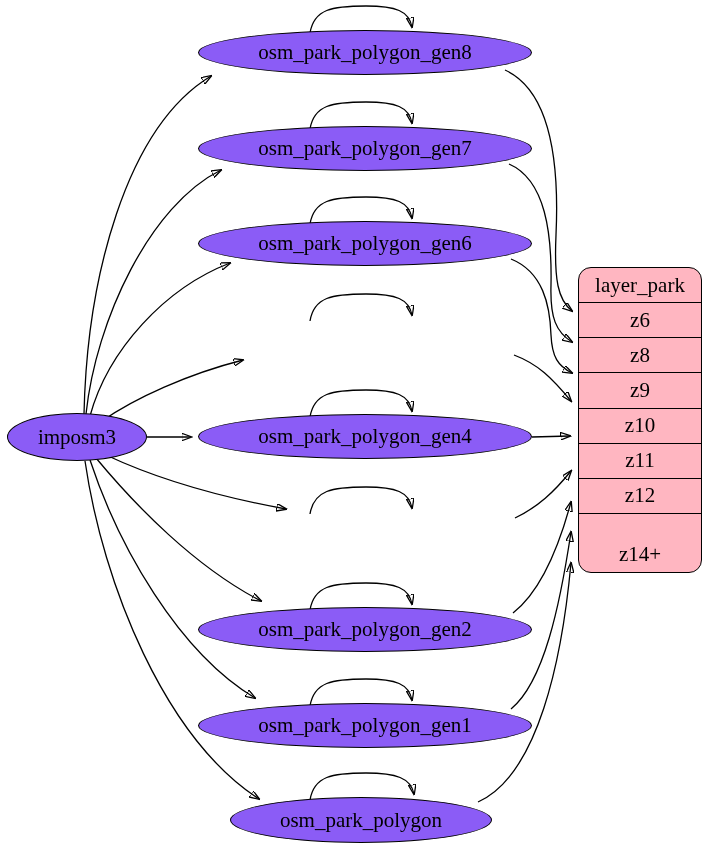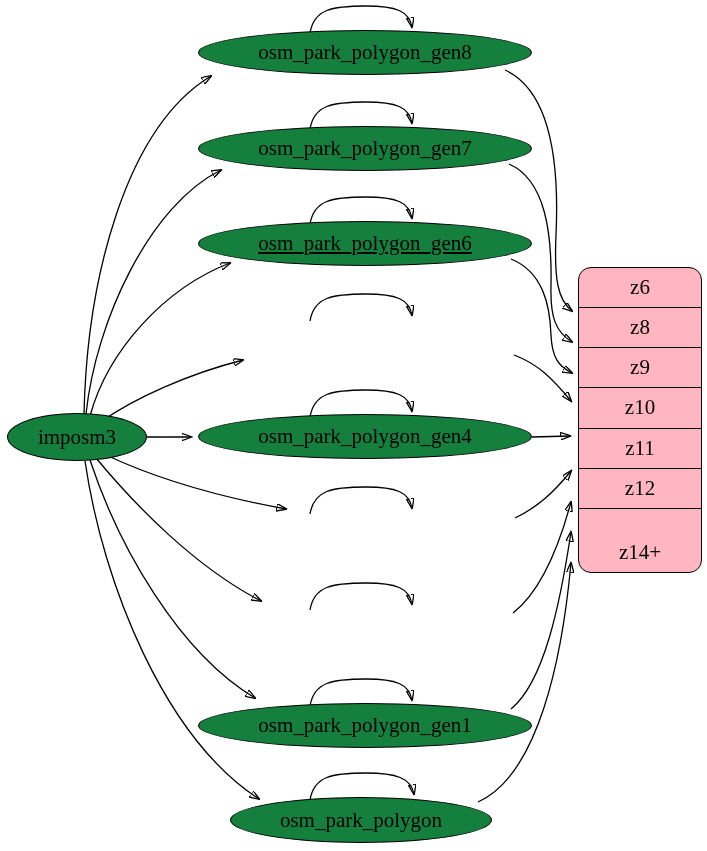--- a/index.html
+++ b/index.html
@@ -23,21 +23,21 @@
   svg.edges path {
     fill: none;
     stroke: #000000;
     stroke-width: 1.3;
   }
   .node {
     position: absolute;
     display: flex;
     align-items: center;
     justify-content: center;
-    background: #15803d;
+    background: #8b5cf6;
     border: 1.3px solid #000000;
     border-radius: 50%;
     font-size: 21px;
     color: #000000;
     white-space: nowrap;
     box-sizing: border-box;
   }
   .record {
     position: absolute;
     left: 578px;
@@ -113,34 +113,38 @@
   <div class="node" style="left:7px; top:413px; width:140px; height:48px;">
     <span>imposm3</span>
   </div>
 
   <div class="node" style="left:198px; top:30px;  width:334px; height:45px;">
     <span>osm_park_polygon_gen8</span>
   </div>
   <div class="node" style="left:198px; top:126px; width:334px; height:45px;">
     <span>osm_park_polygon_gen7</span>
   </div>
-  <div class="node" style="left:198px; top:221px; width:334px; height:45px;text-decoration:underline;">
+  <div class="node" style="left:198px; top:221px; width:334px; height:45px;">
     <span>osm_park_polygon_gen6</span>
   </div>
   <div class="node" style="left:198px; top:414px; width:334px; height:45px;">
     <span>osm_park_polygon_gen4</span>
+  </div>
+  <div class="node" style="left:198px; top:607px; width:334px; height:45px;">
+    <span>osm_park_polygon_gen2</span>
   </div>
   <div class="node" style="left:198px; top:703px; width:334px; height:45px;">
     <span>osm_park_polygon_gen1</span>
   </div>
   <div class="node" style="left:230px; top:797px; width:262px; height:46px;justify-content:center;">
     <span>osm_park_polygon</span>
   </div>
 
   <div class="record">
+    <div class="rec-header">layer_park</div>
     <div class="rec-row">z6</div>
     <div class="rec-row">z8</div>
     <div class="rec-row">z9</div>
     <div class="rec-row">z10</div>
     <div class="rec-row">z11</div>
     <div class="rec-row">z12</div>
     <div class="rec-row">z14+</div>
   </div>
 
 </div>

